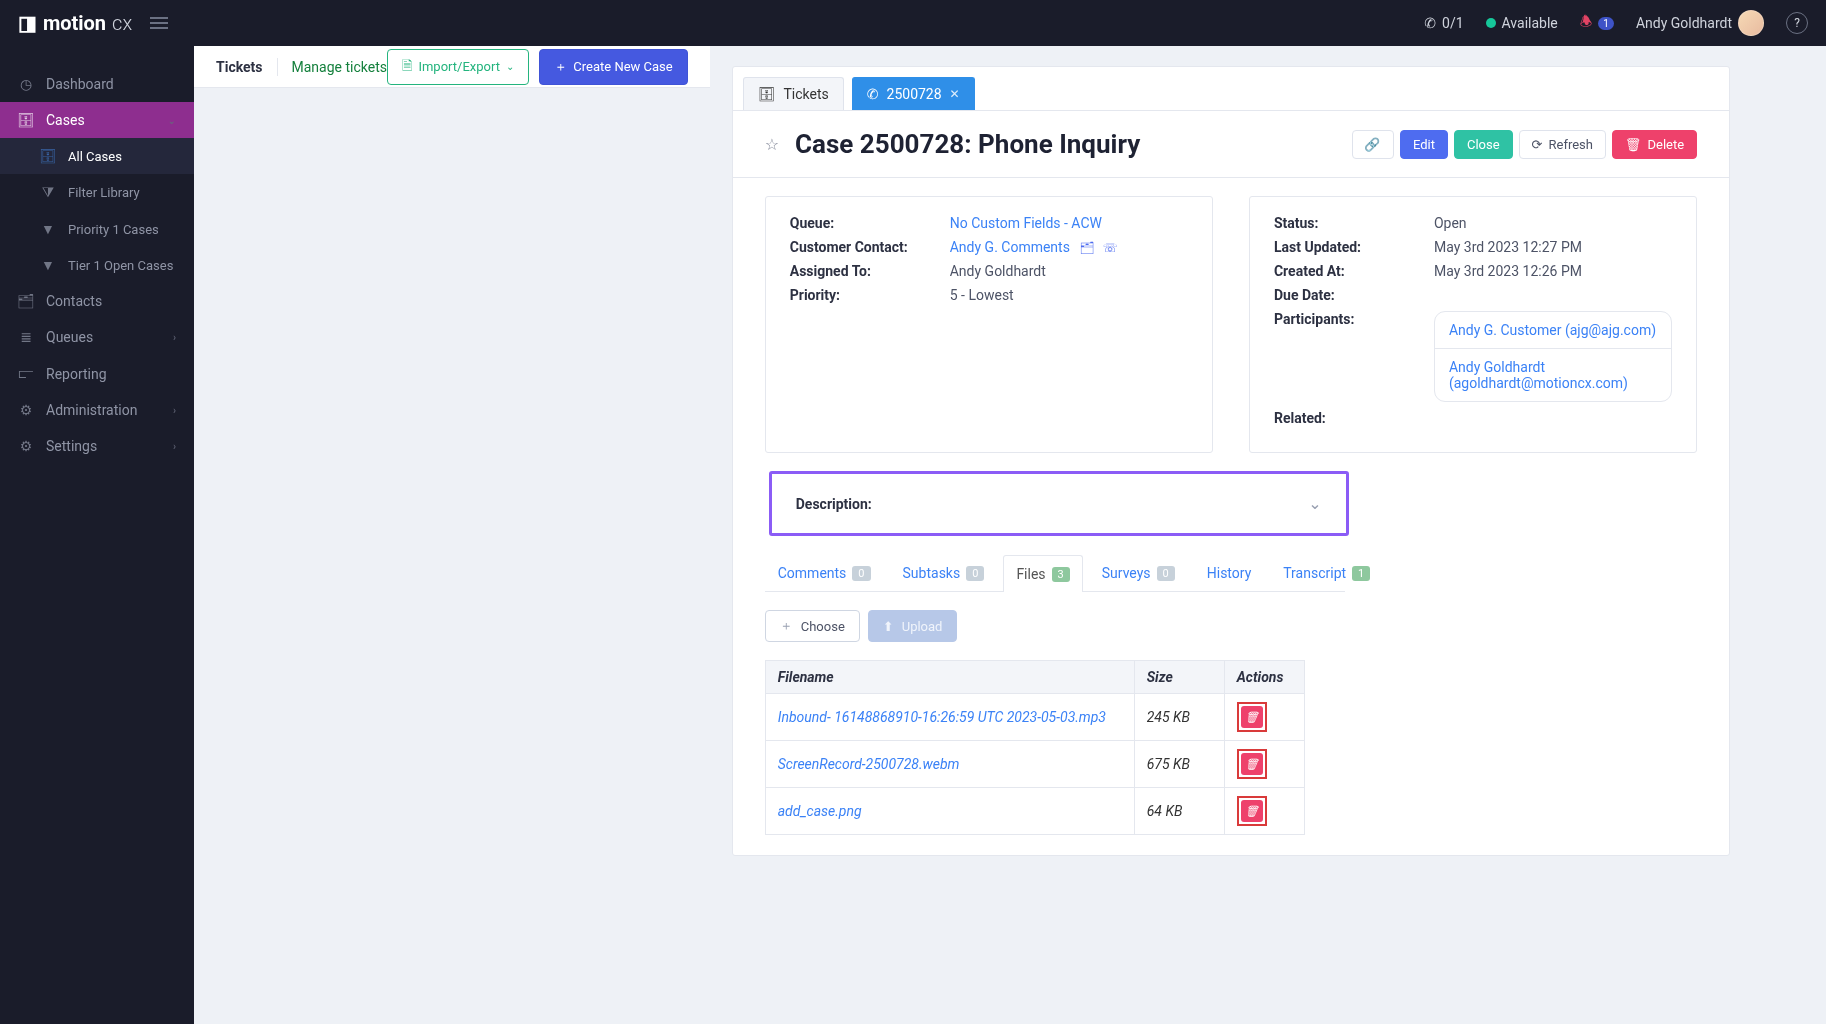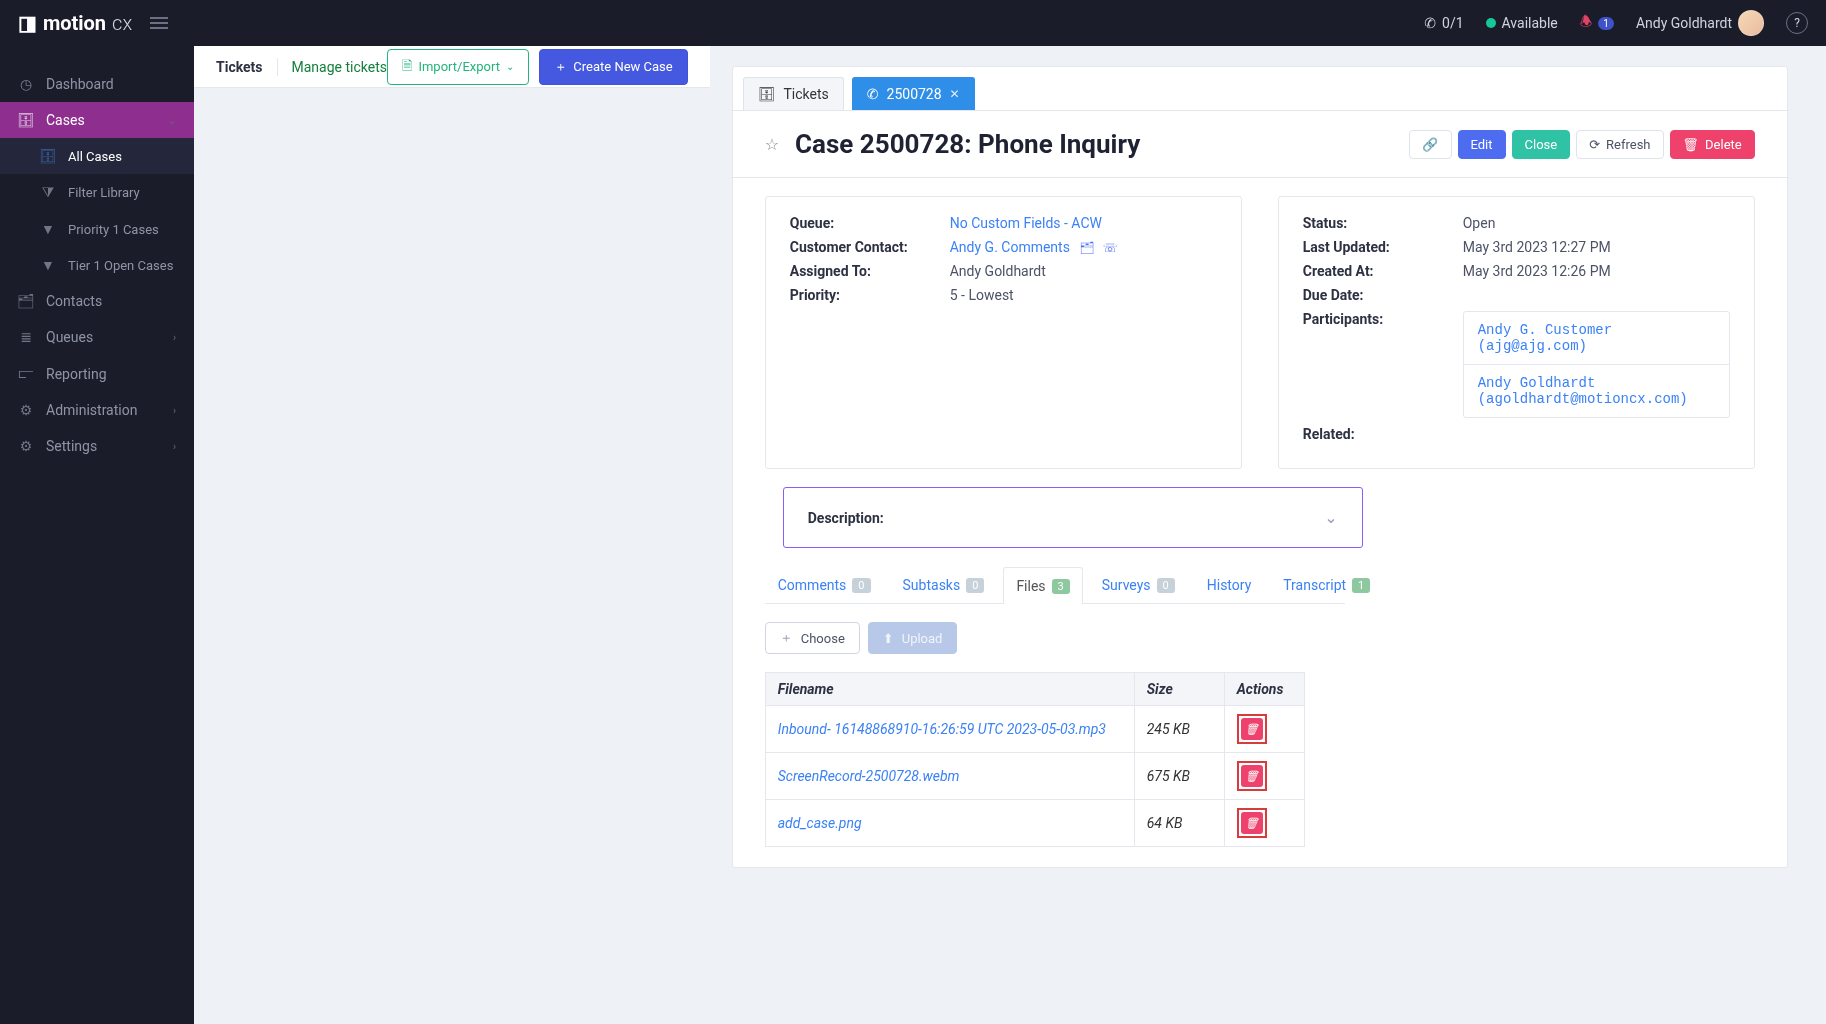--- a/index.html
+++ b/index.html
@@ -61,25 +61,25 @@
   .case-body { padding:18px 32px; display:flex; gap:36px; }
   .info-col { flex:1; background:#fff; }
   .info-col.left { border:1px solid #e4e7ee; border-radius:3px; padding:18px 24px; max-width:580px;}
   .info-col.right { border:1px solid #e4e7ee; border-radius:3px; padding:18px 24px; flex:1; }
   .kv { display:flex; margin-bottom:8px; font-size:14px; }
   .kv .k { width:160px; font-weight:700; color:#2d3142; }
   .kv .v { color:#4d5366; }
   .mini-icons { display:inline-flex; gap:8px; margin-left:6px; }
   .mini-icon { color:#4e6cf0; font-size:12px; }
 
-  .participants { border:1px solid #e4e7ee; border-radius:3px;font-family:Liberation Mono, monospace; }
+  .participants { border:1px solid #e4e7ee; border-radius:11px; }
   .participants div { padding:10px 14px; font-size:14px; }
   .participants div + div { border-top:1px solid #e4e7ee; }
 
-  .desc-card { margin:0 50px 18px; border:1px solid #8b5cf6; border-radius:3px; background:#fff; padding:20px 24px; display:flex; justify-content:space-between; align-items:center; max-width:580px;}
+  .desc-card { margin:0 36px 18px; border:3px solid #8b5cf6; border-radius:3px; background:#fff; padding:20px 24px; display:flex; justify-content:space-between; align-items:center; max-width:580px;}
   .desc-label { font-weight:700; font-size:14px; color:#2d3142; }
 
   .subtabs-wrap { margin:18px 32px 0; max-width:580px; }
   .subtabs { display:flex; gap:6px; border-bottom:1px solid #e4e7ee; font-size:14px;}
   .subtab { padding:10px 12px; display:flex; align-items:center; gap:6px; color:#3b82f6; cursor:pointer; border:1px solid transparent; border-bottom:none;}
   .subtab.active { border-color:#e4e7ee; background:#fff; color:#555; border-radius:3px 3px 0 0; position:relative; top:1px;}
   .badge { background:#b2c5d3; color:#fff; font-size:11px; padding:1px 6px; border-radius:3px; }
   .badge.green { background:#8ec89e; }
   .badge.gray { background:#c7d1da; }
 

